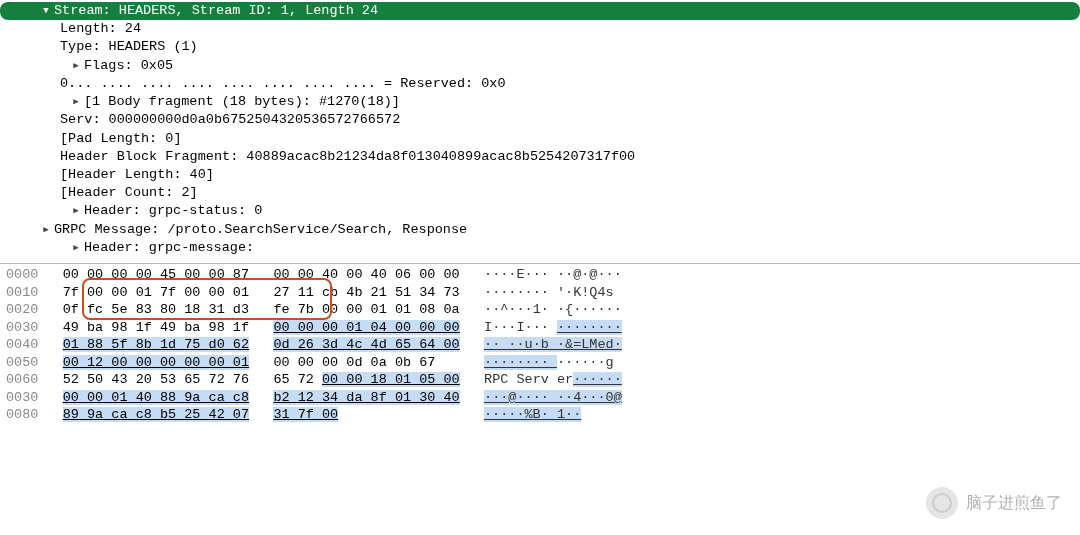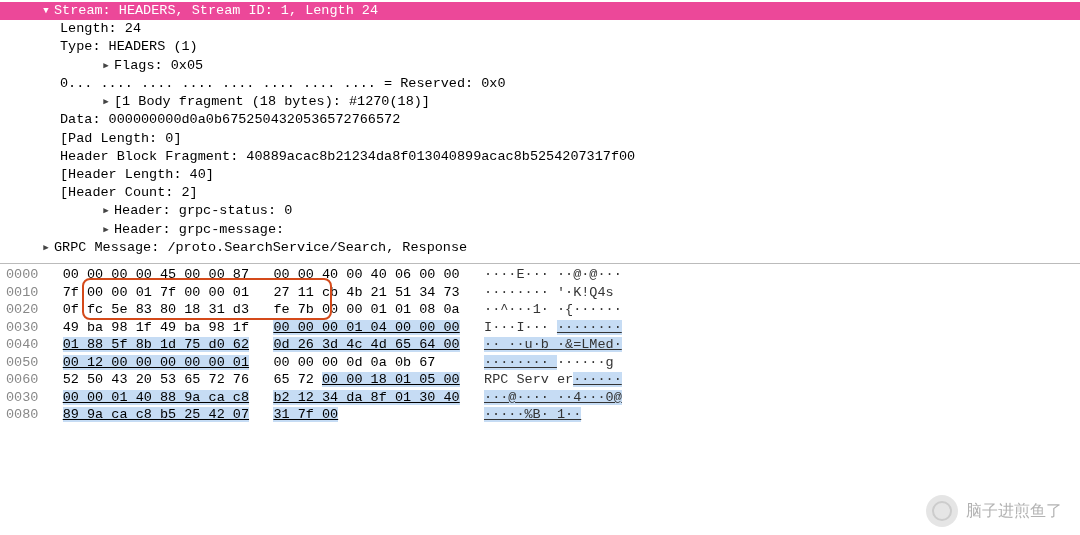--- a/index.html
+++ b/index.html
@@ -15,34 +15,35 @@
     background: #fff;
     border-bottom: 1px solid #bbb;
     padding: 2px 0 6px 0;
     line-height: 1.35;
   }
   .tree-row {
     white-space: pre;
     padding: 0 6px;
   }
   .tree-row.selected {
-    background: #ec4899;
+    background: #15803d;
     color: #fff;
+    border-radius: 8px;
   }
   .arrow {
     display: inline-block;
     width: 12px;
     text-align: center;
     color: #444;
   }
   .tree-row.selected .arrow { color: #fff; }
   .arrow.right::before { content: "\25B6"; font-size: 9px; vertical-align: 1px; }
   .arrow.down::before  { content: "\25BC"; font-size: 9px; vertical-align: 1px; }
   .indent0 { padding-left: 40px; }
-  .indent2 { padding-left: 100px; }
+  .indent2 { padding-left: 70px; }
   .indent2a{ padding-left: 60px; }
   .arrow-slot { display:inline-block; width:14px; }
   .annot-box {
     position: absolute;
     border: 2px solid #d44a1a;
     border-radius: 8px;
     pointer-events: none;
   }
   .tree-wrap { position: relative; }
   .hexpane {
@@ -54,21 +55,21 @@
   .hexoff { color: #888; text-align: center; }
   .hexbytes { color: #000; text-align: center; }
   .hexascii { color: #333; }
   .hl {
     background: #c6dcf4;
     text-decoration: underline;
   }
   .watermark {
     position: absolute;
     right: 18px;
-    bottom: 8px;
+    bottom: 16px;
     display: flex;
     align-items: center;
     color: #999;
     font-family: sans-serif;
     font-size: 16px;
     opacity: 0.75;
     pointer-events: none;
   }
   .watermark-circle {
     width: 32px; height: 32px;
@@ -89,28 +90,28 @@
 <body>
 
 <div class="tree-wrap">
   <div class="tree-pane">
     <div class="tree-row selected indent0"><span class="arrow-slot"><span class="arrow down"></span></span><span>Stream: HEADERS, Stream ID: 1, Length 24</span></div>
     <div class="tree-row indent2a"><span>Length: 24</span></div>
     <div class="tree-row indent2a"><span>Type: HEADERS (1)</span></div>
     <div class="tree-row indent2"><span class="arrow-slot"><span class="arrow right"></span></span><span>Flags: 0x05</span></div>
     <div class="tree-row indent2a"><span>0... .... .... .... .... .... .... .... = Reserved: 0x0</span></div>
     <div class="tree-row indent2"><span class="arrow-slot"><span class="arrow right"></span></span><span>[1 Body fragment (18 bytes): #1270(18)]</span></div>
-    <div class="tree-row indent2a"><span>Data: 000000000d0a0b6752504320536572766572</span></div>
+    <div class="tree-row indent2a"><span>Serv: 000000000d0a0b6752504320536572766572</span></div>
     <div class="tree-row indent2a"><span>[Pad Length: 0]</span></div>
     <div class="tree-row indent2a"><span>Header Block Fragment: 40889acac8b21234da8f013040899acac8b5254207317f00</span></div>
     <div class="tree-row indent2a"><span>[Header Length: 40]</span></div>
     <div class="tree-row indent2a"><span>[Header Count: 2]</span></div>
     <div class="tree-row indent2"><span class="arrow-slot"><span class="arrow right"></span></span><span>Header: grpc-status: 0</span></div>
+    <div class="tree-row indent0"><span class="arrow-slot"><span class="arrow right"></span></span><span>GRPC Message: /proto.SearchService/Search, Response</span></div>
     <div class="tree-row indent2"><span class="arrow-slot"><span class="arrow right"></span></span><span>Header: grpc-message:</span></div>
-    <div class="tree-row indent0"><span class="arrow-slot"><span class="arrow right"></span></span><span>GRPC Message: /proto.SearchService/Search, Response</span></div>
   </div>
   <div class="annot-box" style="left:82px; top:278px; width:250px; height:42px;"></div>
 </div>
 
 <div class="hexpane">
   <div class="hexrow"><span class="hexoff">0000</span>   <span class="hexbytes">00 00 00 00 45 00 00 87</span>   <span class="hexbytes">00 00 40 00 40 06 00 00</span>   <span class="hexascii">····E··· ··@·@···</span></div>
   <div class="hexrow"><span class="hexoff">0010</span>   <span class="hexbytes">7f 00 00 01 7f 00 00 01</span>   <span class="hexbytes">27 11 cb 4b 21 51 34 73</span>   <span class="hexascii">········ '·K!Q4s</span></div>
   <div class="hexrow"><span class="hexoff">0020</span>   <span class="hexbytes">0f fc 5e 83 80 18 31 d3</span>   <span class="hexbytes">fe 7b 00 00 01 01 08 0a</span>   <span class="hexascii">··^···1· ·{······</span></div>
   <div class="hexrow"><span class="hexoff">0030</span>   <span class="hexbytes">49 ba 98 1f 49 ba 98 1f</span>   <span class="hexbytes hl">00 00 00 01 04 00 00 00</span>   <span class="hexascii"><span>I···I··· </span><span class="hl">········</span></span></div>
   <div class="hexrow"><span class="hexoff">0040</span>   <span class="hexbytes hl">01 88 5f 8b 1d 75 d0 62</span>   <span class="hexbytes hl">0d 26 3d 4c 4d 65 64 00</span>   <span class="hexascii hl">··_··u·b ·&amp;=LMed·</span></div>

